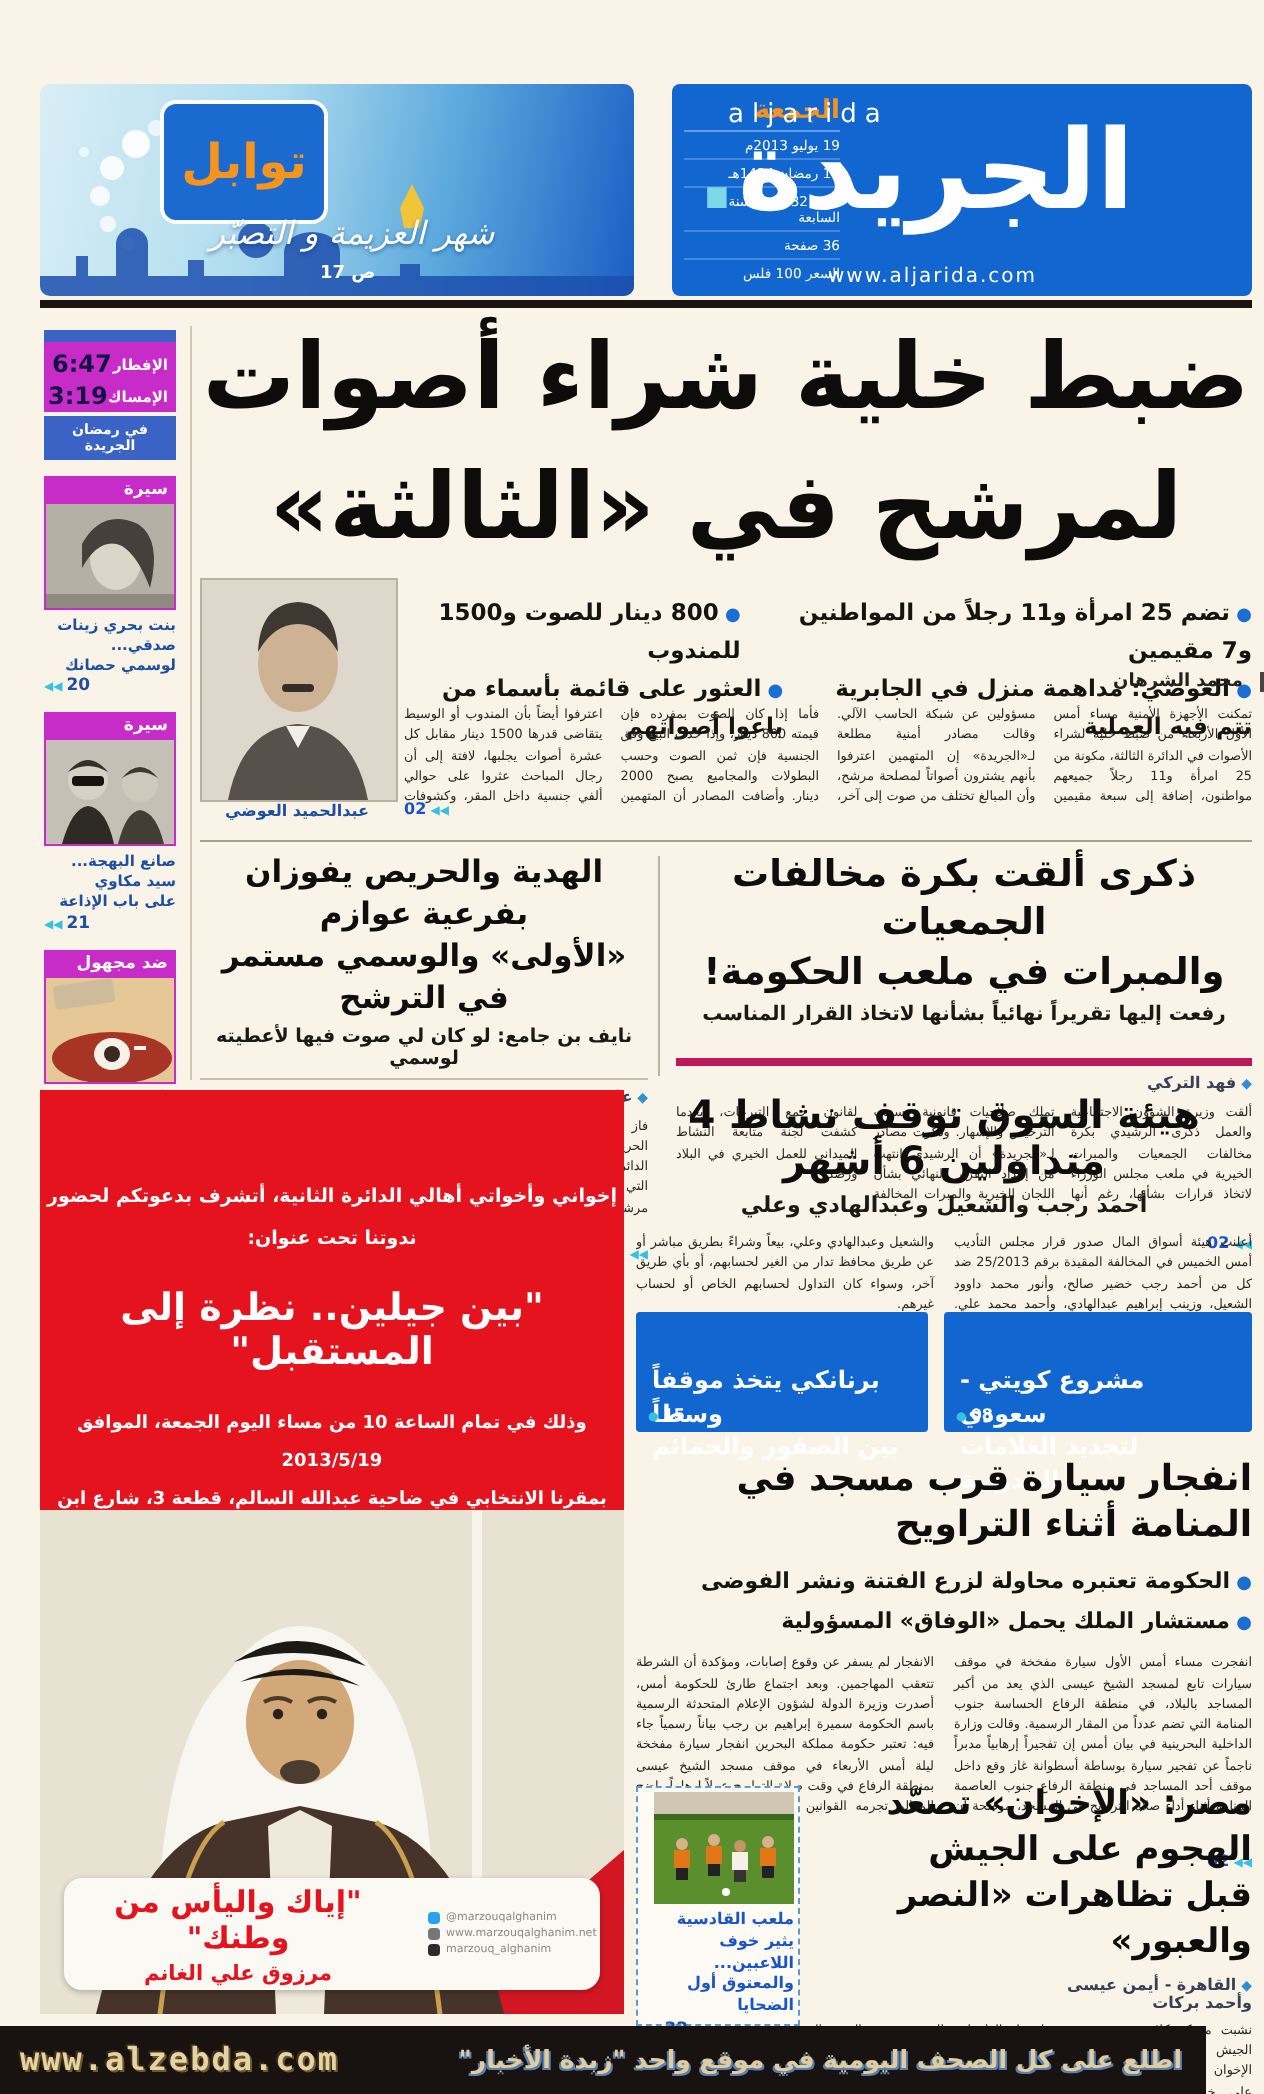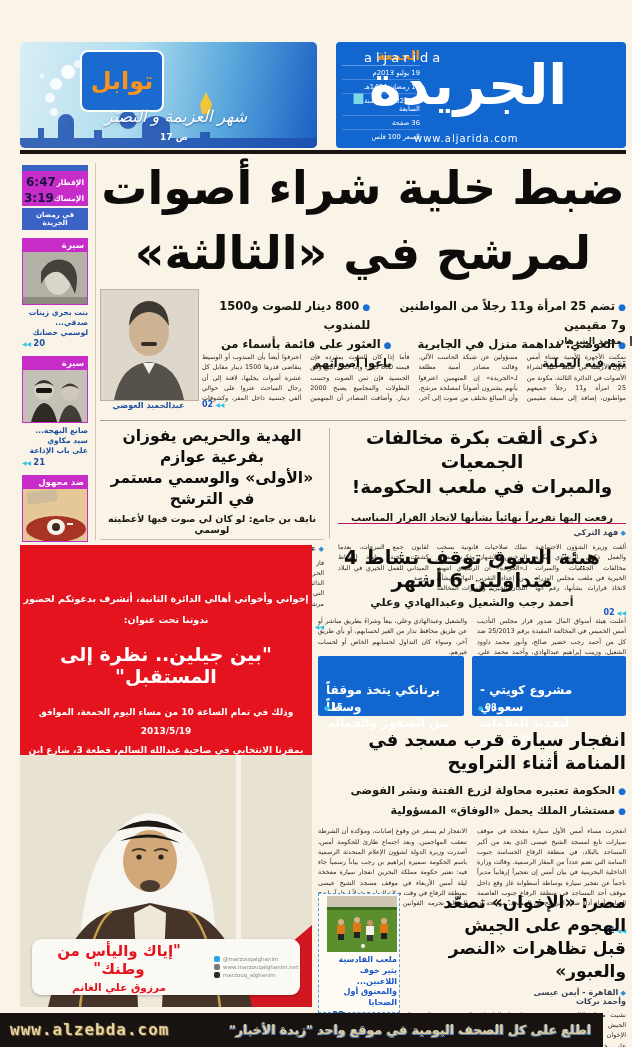--- a/index.html
+++ b/index.html
@@ -68,21 +68,21 @@
   .mid-rule{left:100px;top:420px;width:526px;height:1px;background:#a89f8d;}
   .mid-vline{left:329px;top:428px;width:1px;height:110px;background:#bdb49f;}
 
   
   .story h2{margin:0;font-weight:900;color:#0f0e0c;text-align:center;}
   .story .sub{font-weight:900;color:#1a1914;text-align:center;}
   .byline-row{font-size:8px;font-weight:900;color:#3a3f55;text-align:right;}
   .byline-row::before{content:"◆ ";color:#2f8fd4;font-size:7px;}
   .st-dhikra{left:338px;top:426px;width:288px;}
   .st-dhikra h2{font-size:18.5px;line-height:1.32;}
-  .st-dhikra .sub{font-size:10px;margin-top:13px;padding-bottom:0;border-bottom:1px solid #be185d;}
+  .st-dhikra .sub{font-size:10px;margin-top:3px;padding-bottom:16px;border-bottom:4px solid #be185d;}
   .st-dhikra .body-txt{margin-top:5px;height:58px;column-count:3;column-gap:8px;}
   .st-hadiya{left:100px;top:426px;width:224px;}
   .st-hadiya h2{font-size:15.5px;line-height:1.35;}
   .st-hadiya .sub{font-size:9.5px;margin-top:3px;padding-bottom:4px;border-bottom:1px solid #c9c0ac;}
   .st-hadiya .body-txt{margin-top:5px;height:56px;column-count:3;column-gap:7px;}
   .st-byline-inline{margin-top:4px;}
 
   
   .red-ad{left:20px;top:545px;width:292px;height:462px;background:#e5131d;color:#fff;text-align:center;overflow:hidden;}
   .ad-intro1{margin-top:48px;font-size:9.5px;font-weight:bold;}

